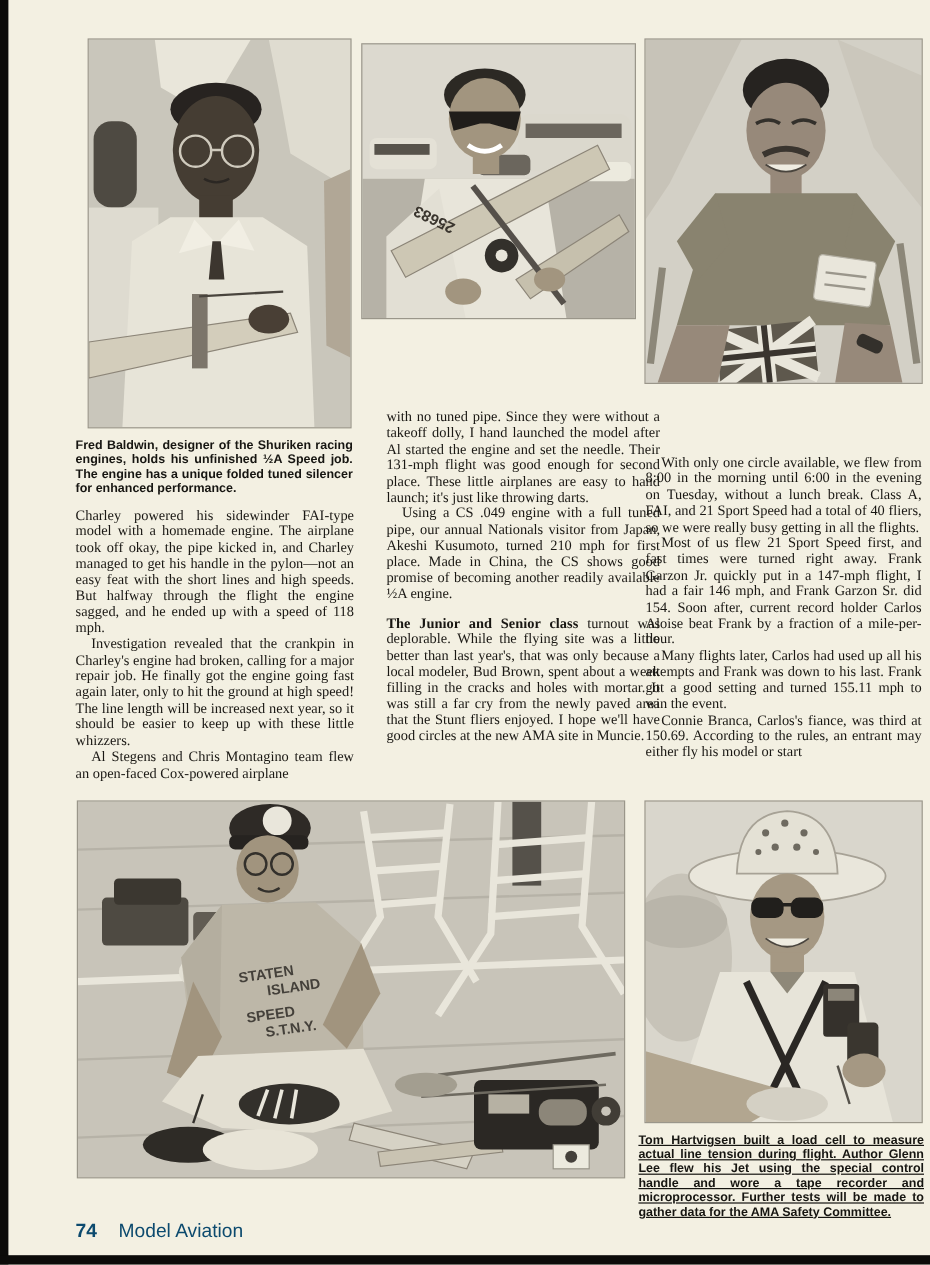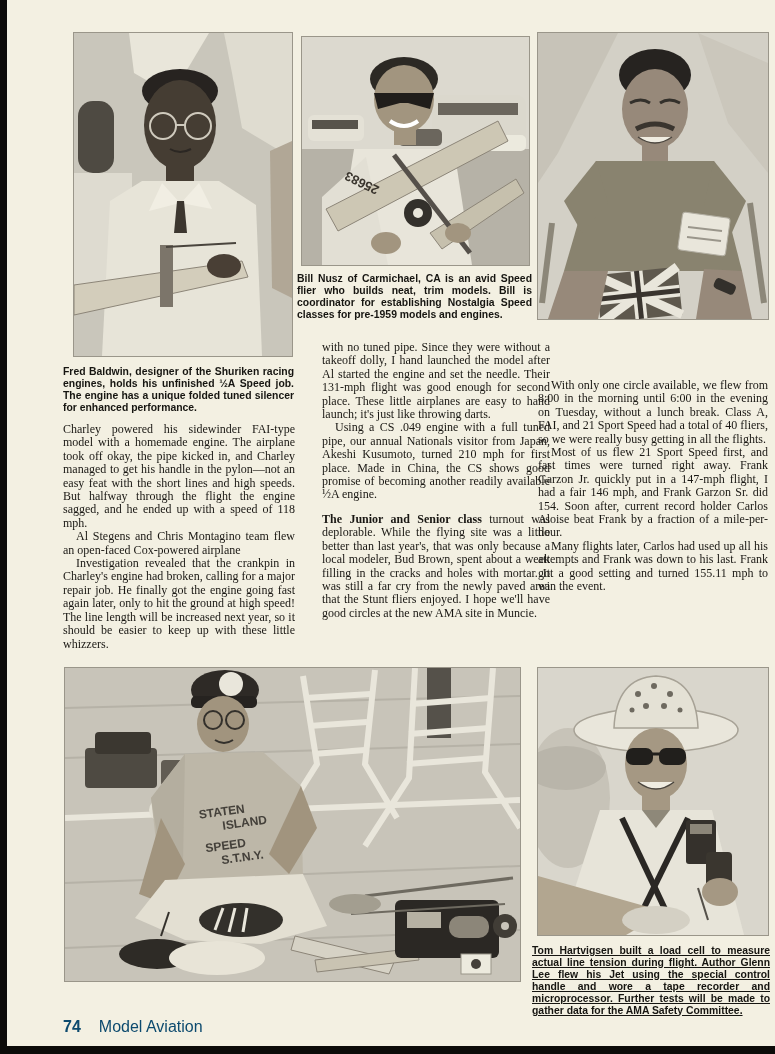--- a/index.html
+++ b/index.html
@@ -77,21 +77,20 @@
       <polygon points="24,172 196,84 206,104 36,194" fill="#cdc7b4" stroke="#8c8578" stroke-width="1"></polygon>
       <polygon points="128,196 214,142 222,156 140,212" fill="#c6c0ad" stroke="#8c8578" stroke-width="1"></polygon>
       <line x1="92" y1="118" x2="168" y2="216" stroke="#55504a" stroke-width="5"></line>
       <circle cx="116" cy="176" r="14" fill="#33302b"></circle>
       <circle cx="116" cy="176" r="5" fill="#e8e5da"></circle>
       <text x="78" y="150" font-family="Liberation Sans, sans-serif" font-size="13" font-weight="bold" fill="#3a352e" transform="rotate(206 78 150)">25683</text>
       <ellipse cx="84" cy="206" rx="15" ry="11" fill="#a2957f"></ellipse>
       <ellipse cx="156" cy="196" rx="13" ry="10" fill="#a2957f"></ellipse>
     </svg>
   </div>
-  <div class="caption" style="left:297px;top:273px;width:235px;">Bill Nusz of Carmichael, CA is an avid Speed flier who builds neat, trim models. Bill is coordinator for establishing Nostalgia Speed classes for pre-1959 models and engines.</div>
 
   <div class="photo" style="left:538px;top:33px;width:230px;height:286px;">
     <svg width="230" height="286" viewBox="0 0 230 286">
       <rect x="0" y="0" width="230" height="286" fill="#d3d0c6"></rect>
       <polygon points="0,0 80,0 20,120 0,150" fill="#c7c3b8"></polygon>
       <polygon points="160,0 230,30 230,140 190,90" fill="#cbc7bc"></polygon>
       <ellipse cx="117" cy="42" rx="36" ry="26" fill="#262320"></ellipse>
       <ellipse cx="117" cy="76" rx="33" ry="40" fill="#97897a"></ellipse>
       <path d="M92,70 Q103,64 112,70" stroke="#33302b" stroke-width="3" fill="none"></path>
       <path d="M122,70 Q131,64 142,70" stroke="#33302b" stroke-width="3" fill="none"></path>
@@ -116,34 +115,35 @@
       <polygon points="26,238 70,238 60,286 10,286" fill="#97897a"></polygon>
       <polygon points="166,236 204,238 214,286 158,286" fill="#97897a"></polygon>
       <rect x="176" y="248" width="22" height="11" rx="4" transform="rotate(24 187 253)" fill="#33302b"></rect>
       <line x1="212" y1="170" x2="226" y2="270" stroke="#8c8779" stroke-width="6"></line>
       <line x1="14" y1="190" x2="4" y2="270" stroke="#8c8779" stroke-width="6"></line>
     </svg>
   </div>
 
   <div class="col" style="left:63px;top:423px;width:232px;">
     <p>Charley powered his sidewinder FAI-type model with a homemade engine. The airplane took off okay, the pipe kicked in, and Charley managed to get his handle in the pylon—not an easy feat with the short lines and high speeds. But halfway through the flight the engine sagged, and he ended up with a speed of 118 mph.</p>
+    <p class="ind">Investigation revealed that the crankpin in Charley's engine had broken, calling for a major repair job. He finally got the engine going fast again later, only to hit the ground at high speed! The line length will be increased next year, so it should be easier to keep up with these little whizzers.</p>
     <p class="ind">Al Stegens and Chris Montagino team flew an open-faced Cox-powered airplane</p>
-    <p class="ind">Investigation revealed that the crankpin in Charley's engine had broken, calling for a major repair job. He finally got the engine going fast again later, only to hit the ground at high speed! The line length will be increased next year, so it should be easier to keep up with these little whizzers.</p>
   </div>
 
   <div class="col" style="left:302px;top:341px;width:228px;margin-left:20px;">
     <p>with no tuned pipe. Since they were without a takeoff dolly, I hand launched the model after Al started the engine and set the needle. Their 131-mph flight was good enough for second place. These little airplanes are easy to hand launch; it's just like throwing darts.</p>
     <p class="ind">Using a CS .049 engine with a full tuned pipe, our annual Nationals visitor from Japan, Akeshi Kusumoto, turned 210 mph for first place. Made in China, the CS shows good promise of becoming another readily available ½A engine.</p>
     <p class="sp"><b>The Junior and Senior class</b><span> turnout was deplorable. While the flying site was a little better than last year's, that was only because a local modeler, Bud Brown, spent about a week filling in the cracks and holes with mortar. It was still a far cry from the newly paved area that the Stunt fliers enjoyed. I hope we'll have good circles at the new AMA site in Muncie.</span></p>
   </div>
 
   <div class="col" style="left:538px;top:379px;width:230px;">
     <p class="ind">With only one circle available, we flew from 8:00 in the morning until 6:00 in the evening on Tuesday, without a lunch break. Class A, FAI, and 21 Sport Speed had a total of 40 fliers, so we were really busy getting in all the flights.</p>
     <p class="ind">Most of us flew 21 Sport Speed first, and fast times were turned right away. Frank Garzon Jr. quickly put in a 147-mph flight, I had a fair 146 mph, and Frank Garzon Sr. did 154. Soon after, current record holder Carlos Aloise beat Frank by a fraction of a mile-per-hour.</p>
     <p class="ind">Many flights later, Carlos had used up all his attempts and Frank was down to his last. Frank got a good setting and turned 155.11 mph to win the event.</p>
+    <p class="ind">Connie Branca, Carlos's fiance, was third at 150.69. According to the rules, an entrant may either fly his model or start</p>
   </div>
 
   <div class="photo" style="left:65px;top:668px;width:455px;height:313px;">
     <svg width="455" height="313" viewBox="0 0 455 313">
       <rect x="0" y="0" width="455" height="313" fill="#c8c4b9"></rect>
       <g stroke="#b6b2a7" stroke-width="2">
         <line x1="0" y1="40" x2="455" y2="28"></line>
           <line x1="0" y1="90" x2="455" y2="76"></line>
         <line x1="0" y1="150" x2="455" y2="134"></line>
           <line x1="0" y1="215" x2="455" y2="198"></line>

